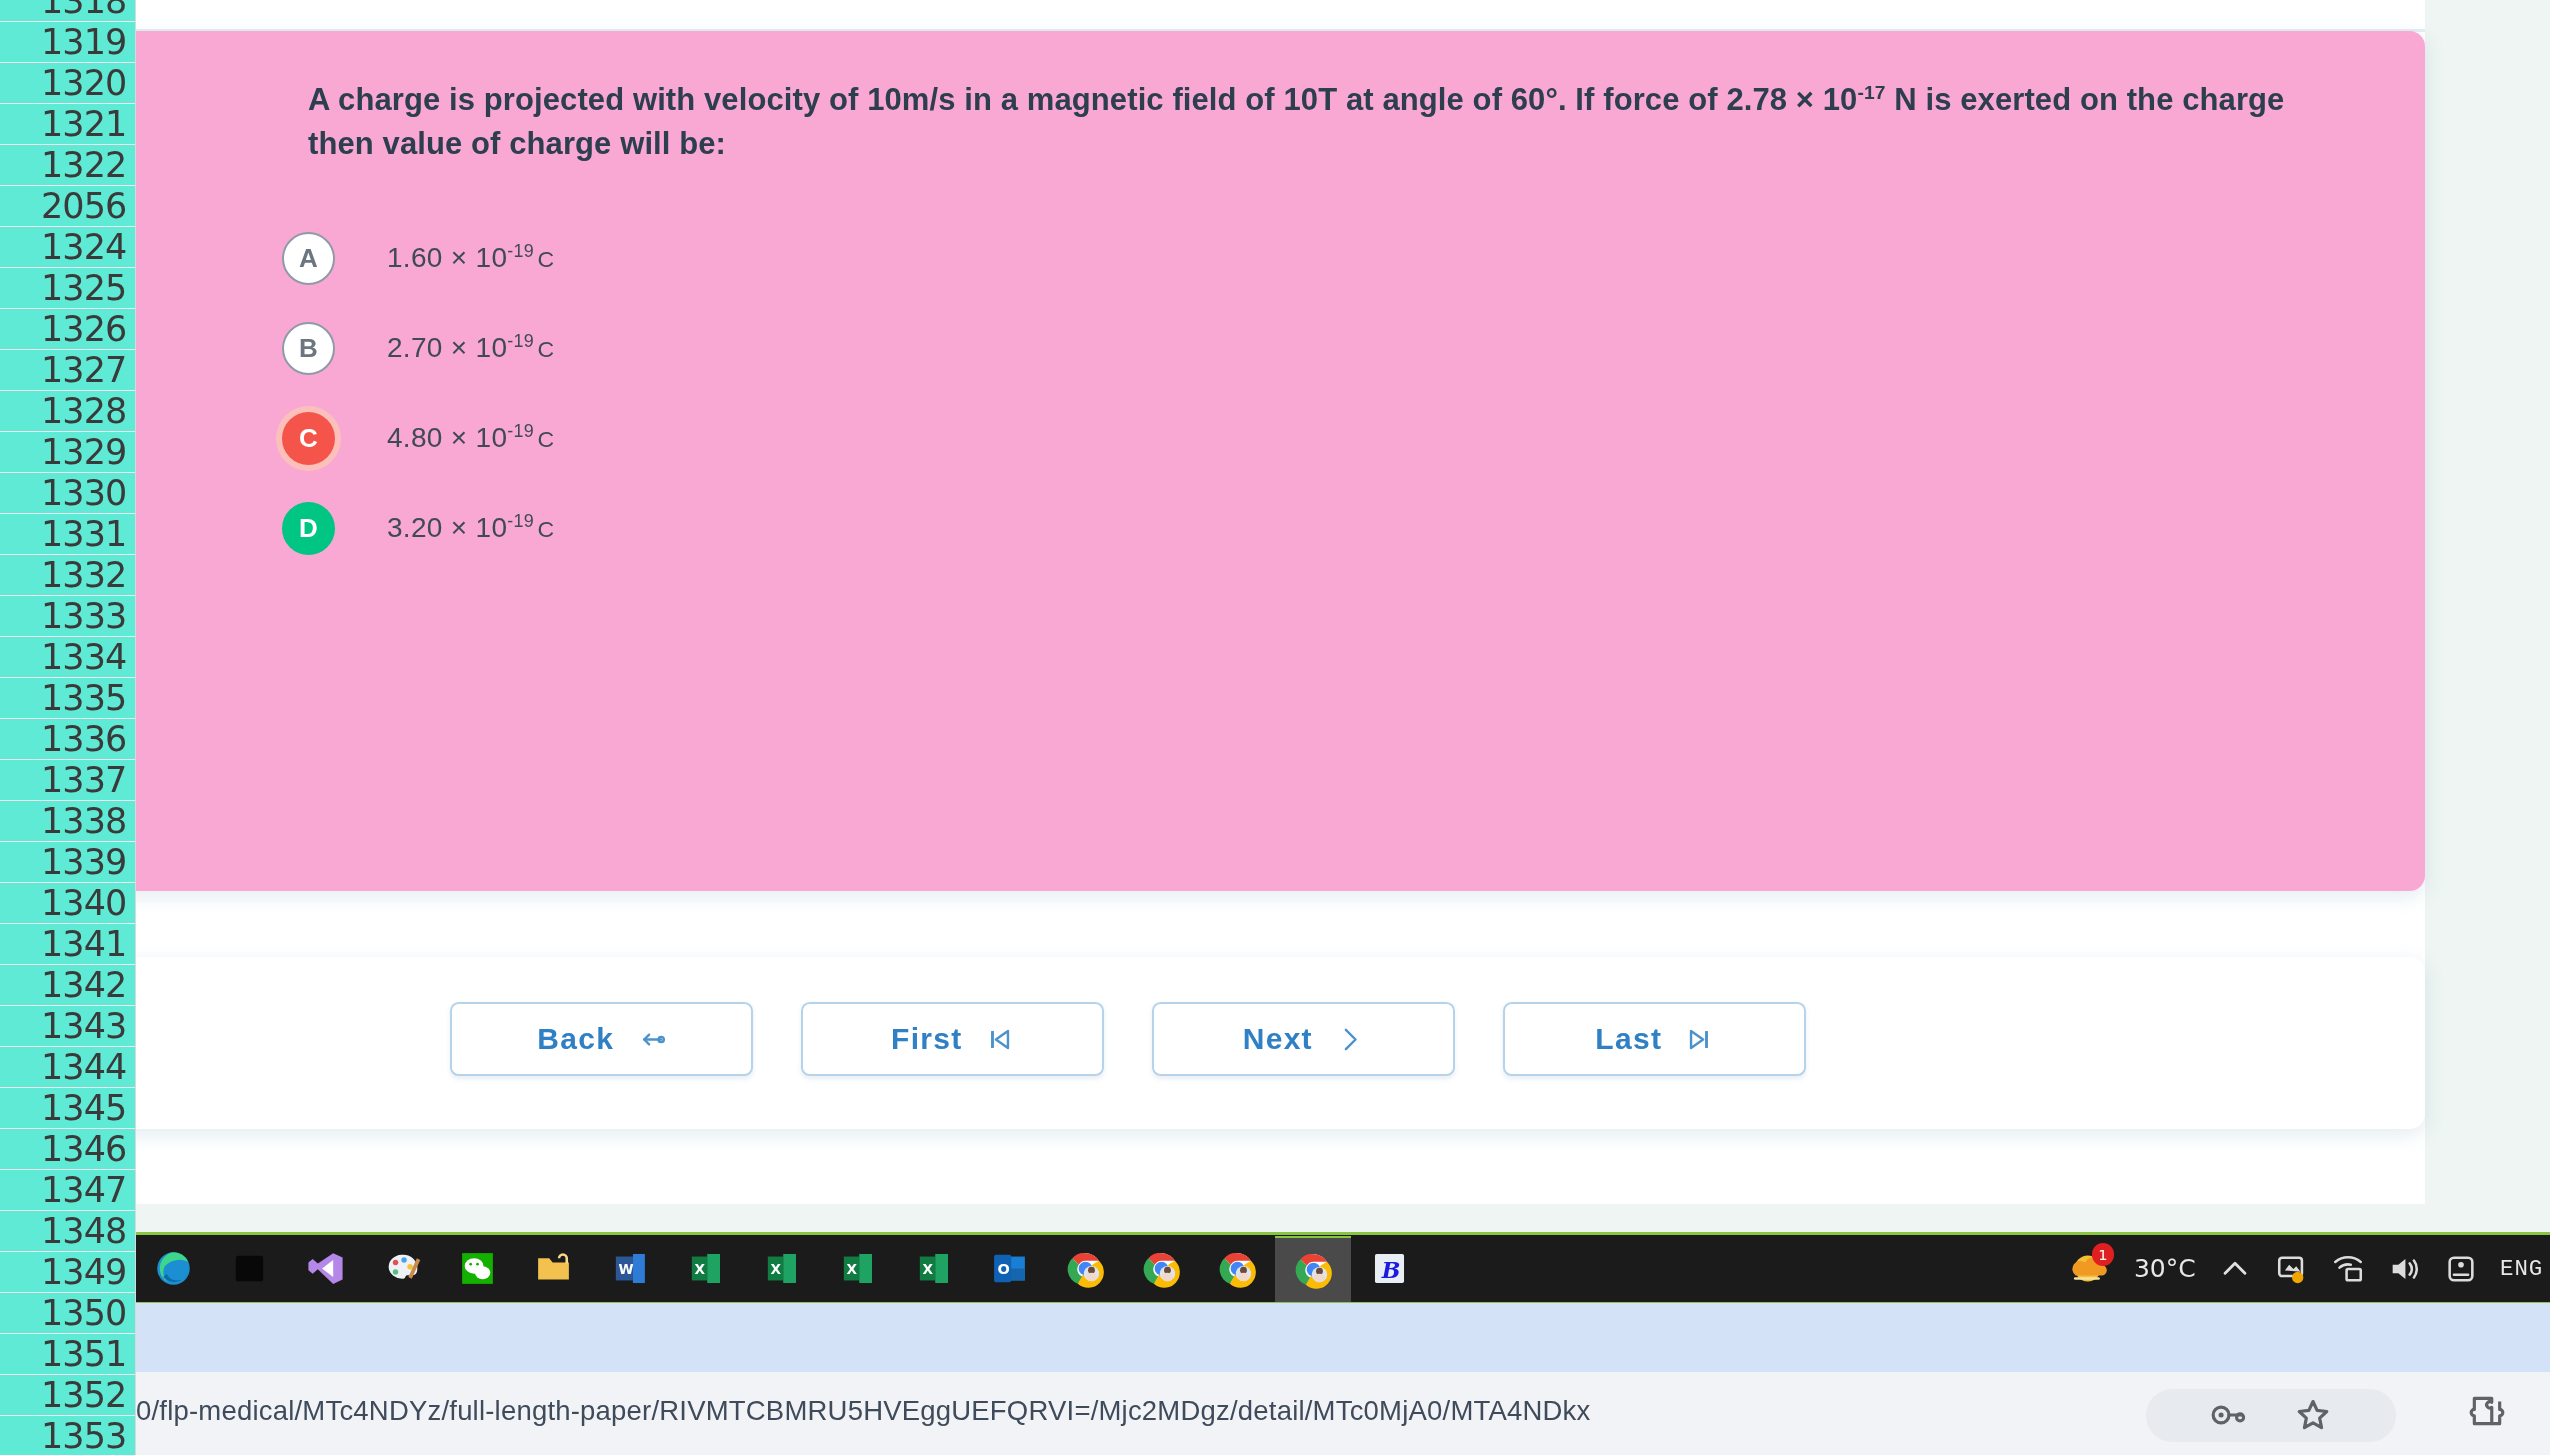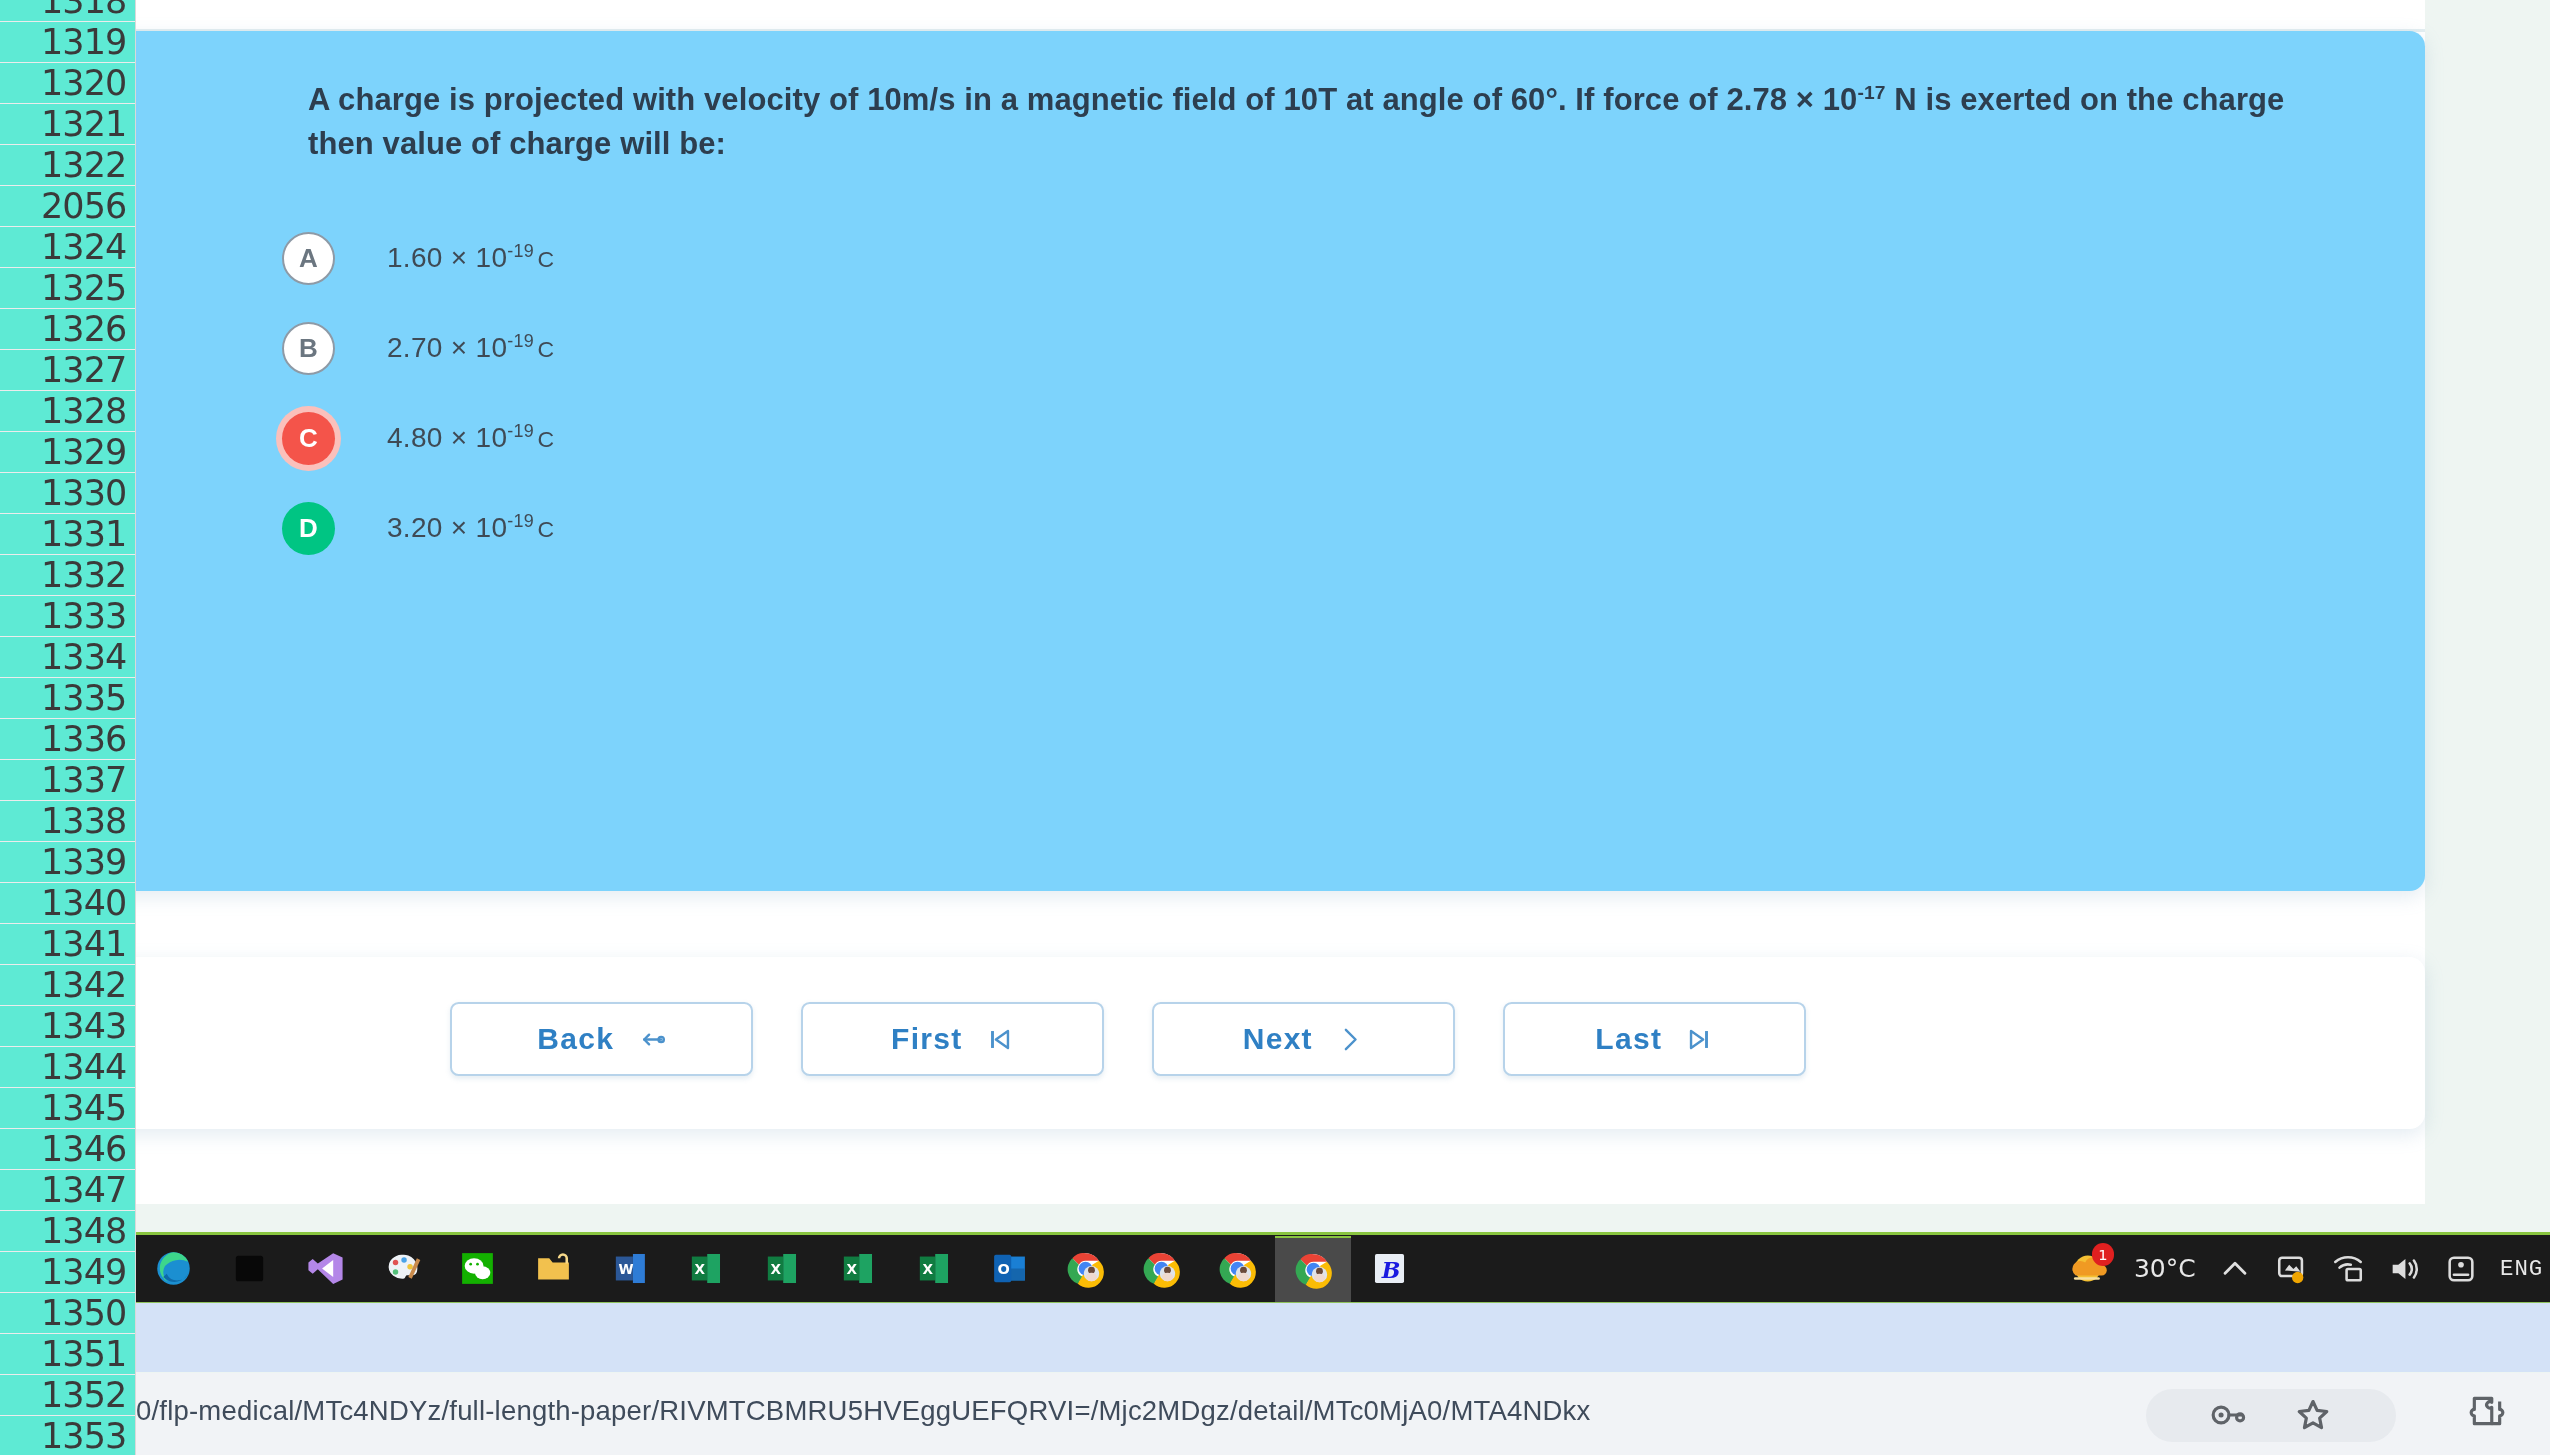--- a/index.html
+++ b/index.html
@@ -70,21 +70,21 @@
     background: #e3eef1;
   }
 
   
   #question-card {
     position: absolute;
     left: -34px;
     top: 31px;
     width: 2324px;
     height: 860px;
-    background: #7dd3fc;
+    background: #f9a8d4;
     border-radius: 15.5px;
     box-shadow: 0 5.2px 19px rgba(120, 160, 190, 0.20);
   }
 
   #question-text {
     position: absolute;
     left: 207px;
     top: 47px;
     width: 1988px;
     font-size: 31px;

